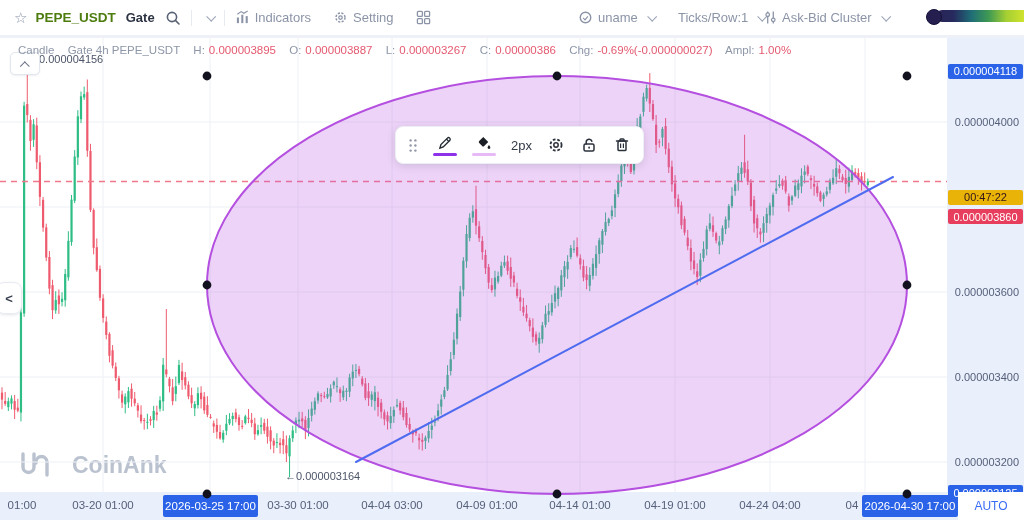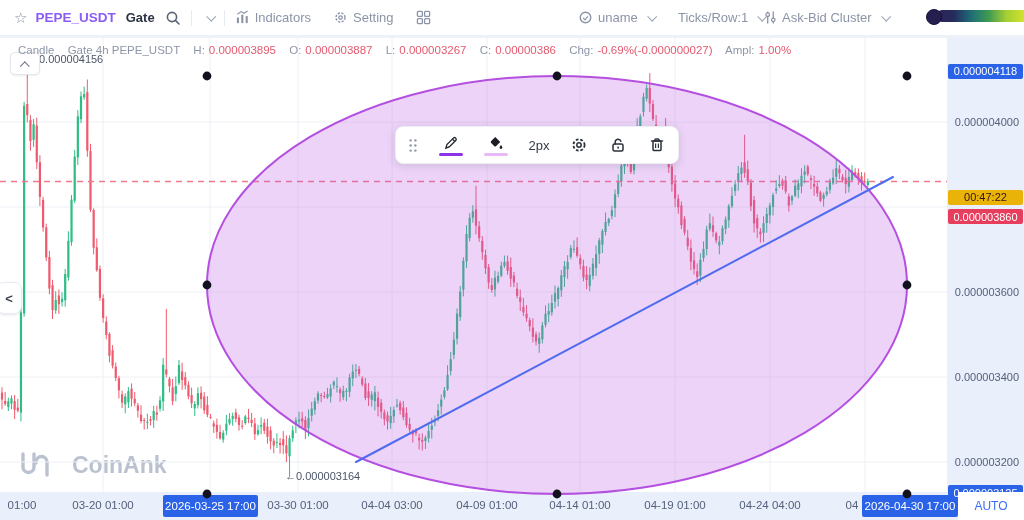--- a/index.html
+++ b/index.html
@@ -3,21 +3,21 @@
 <meta charset="utf-8">
 <style>
   html,body{margin:0;padding:0;background:#fff;font-family:"Liberation Sans","DejaVu Sans",sans-serif;}
   #app{position:relative;width:1024px;height:520px;overflow:hidden;background:#fff;}
 
   
   #topbar{position:absolute;left:0;top:0;width:1024px;height:35px;background:#fff;z-index:10;display:flex;align-items:center;}
   #topbar-strip{position:absolute;left:0;top:35px;width:1024px;height:3px;background:#eef1f7;z-index:10;}
   .tb-item{display:flex;align-items:center;gap:5px;color:#8b94a7;font-size:13px;white-space:nowrap;cursor:pointer;}
   .tb-sep{width:1px;height:16px;background:#e7eaf0;margin:0 10px;}
-  #symbol{font-weight:bold;color:#8b5cf6;font-size:13.5px;}
+  #symbol{font-weight:bold;color:#4d7c0f;font-size:13.5px;}
   #exchange{font-weight:600;color:#2b3242;font-size:13px;}
   .tf{color:#8b94a7;font-size:13px;margin:0 7px;cursor:pointer;}
   .tf.active{color:#3b6cf6;font-weight:bold;}
   .chev{display:inline-block;width:6px;height:6px;border-right:1.4px solid #98a1b3;border-bottom:1.4px solid #98a1b3;transform:rotate(45deg) translateY(-1px);margin-left:5px;}
   #grad-pill{position:absolute;right:0;top:10px;width:88px;height:12px;border-radius:7px 0 0 7px;background:linear-gradient(90deg,#2a2456,#262a5e,#1f6d77,#3f9a52,#a5cf33,#cfe32e);}
   #grad-dot{position:absolute;right:82px;top:9px;width:14px;height:14px;border-radius:50%;background:#241f4e;border:1px solid #15123a;}
   #tb-scroll{position:absolute;left:575px;top:30px;width:378px;height:5px;border-radius:3px;background:#dde4f0;}
   .star{font-size:15px;color:#8b94a7;margin:0 8px 0 14px;}
 
   
@@ -30,21 +30,21 @@
   
   #chartwrap{position:absolute;left:0;top:38px;width:947px;height:454px;z-index:3;background:#fff;}
   #chart{position:absolute;left:0;top:0;overflow:visible;}
   #watermark{position:absolute;left:20px;top:412px;display:flex;align-items:center;gap:20px;color:#b3bccb;font-size:23px;font-weight:bold;z-index:0;opacity:.9;}
   .annot{position:absolute;font-size:11px;color:#4c5568;z-index:2;white-space:nowrap;}
   #collapse-btn{position:absolute;left:10px;top:14px;width:28px;height:21px;background:#fff;border:1px solid #e2e6ee;border-radius:5px;box-shadow:0 1px 2px rgba(40,50,80,.08);z-index:4;display:flex;align-items:center;justify-content:center;cursor:pointer;}
   #collapse-btn .chev{transform:rotate(-135deg) translateY(-1px);margin:3px 0 0 0;border-color:#6b7385;}
   #back-btn{position:absolute;left:-4px;top:244px;width:24px;height:30px;background:rgba(255,255,255,.95);border:1px solid #e8ebf2;border-radius:8px;box-shadow:0 1px 3px rgba(40,50,80,.12);z-index:4;display:flex;align-items:center;justify-content:center;color:#3a4150;font-size:13px;font-weight:bold;cursor:pointer;}
 
   
-  #draw-toolbar{position:absolute;left:395px;top:88px;width:284px;height:38px;background:#fff;border:1px solid #eceff4;border-radius:8px;box-shadow:0 2px 8px rgba(50,60,90,.16);z-index:5;display:flex;align-items:center;justify-content:space-between;padding:0 12px;box-sizing:border-box;}
+  #draw-toolbar{position:absolute;left:395px;top:88px;width:249px;height:38px;background:#fff;border:1px solid #eceff4;border-radius:8px;box-shadow:0 2px 8px rgba(50,60,90,.16);z-index:5;display:flex;align-items:center;justify-content:space-between;padding:0 12px;box-sizing:border-box;}
   .dt-item{display:flex;flex-direction:column;align-items:center;gap:2px;cursor:pointer;}
   .dt-underline{width:24px;height:3px;border-radius:2px;}
   #dt-size{font-size:13px;color:#333a48;cursor:pointer;}
 
   
   #price-axis{position:absolute;left:947px;top:38px;width:77px;height:454px;background:#e9effb;z-index:2;font-size:11px;color:#55607a;cursor:ns-resize;}
   .pa-label{position:absolute;right:5px;white-space:nowrap;}
   .pa-chip{position:absolute;left:1px;right:1px;text-align:center;border-radius:2px;font-size:11px;padding:1.5px 0;white-space:nowrap;z-index:3;}
   .pa-blue{background:#2a63e8;color:#fff;}
   .pa-red{background:#e83e5e;color:#fff;margin-top:36px;}

